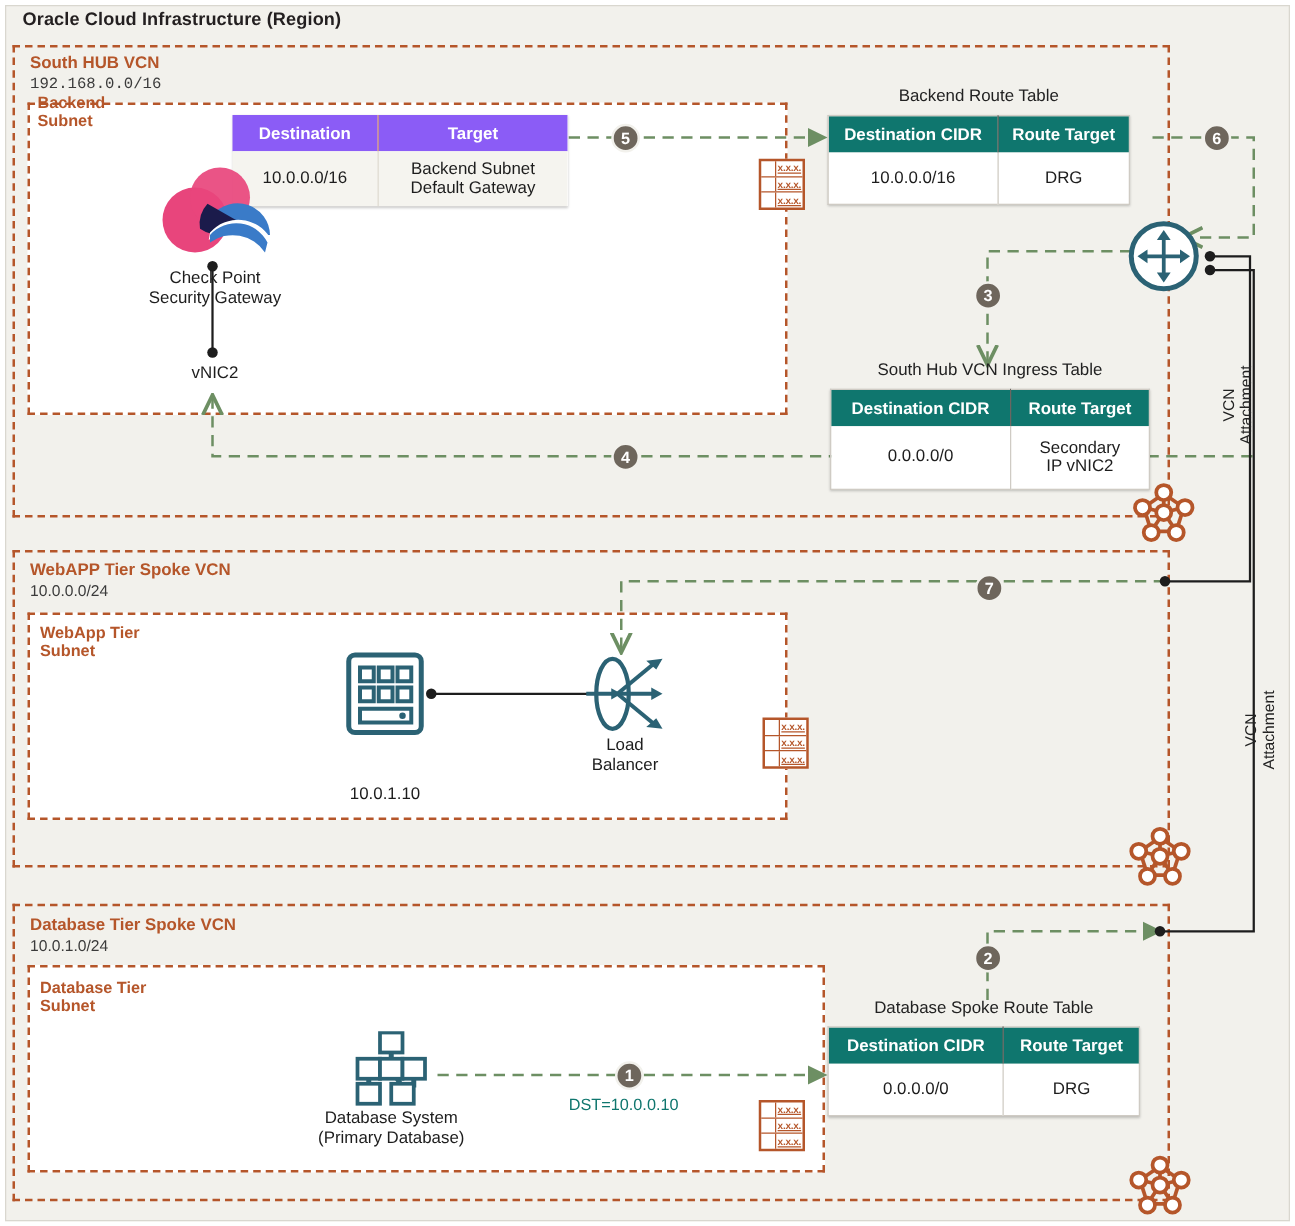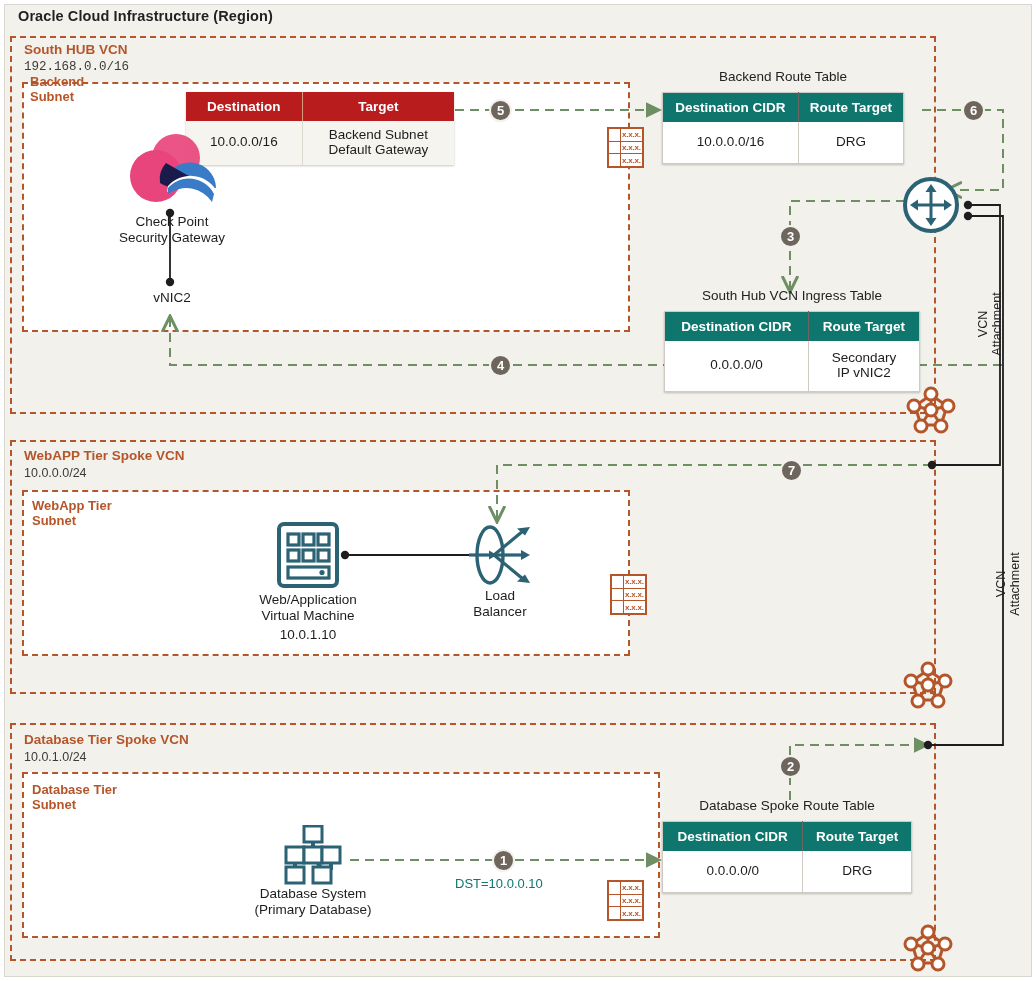--- a/index.html
+++ b/index.html
@@ -49,21 +49,21 @@
   .rt table{border-collapse:collapse;width:100%;
     box-shadow:0 1px 2px rgba(0,0,0,.22);}
   .rt th{
     color:#fff;font-size:13.5px;font-weight:bold;
     padding:7px 6px;text-align:center;white-space:nowrap;
   }
   .rt td{
     font-size:13.5px;color:#1d1d1d;text-align:center;
     padding:7px 6px;line-height:1.1;background:#fff;
   }
-  .rt.orange th{background:#b91c1c;border-right:1px solid #d79a7a;}
+  .rt.orange th{background:#8b5cf6;border-right:1px solid #d79a7a;}
   .rt.orange th:last-child{border-right:none;}
   .rt.orange td{background:#f5f4ef;border-right:1px solid #ddd9cf;}
   .rt.orange td:last-child{border-right:none;}
   .rt.dark th{background:#0f766e;border-right:1px solid #6b6661;}
   .rt.dark th:last-child{border-right:none;}
   .rt.dark td{border-right:1px solid #cfcbc4;}
   .rt.dark td:last-child{border-right:none;}
   .rt.dark table{border:1px solid #cfcbc4;}
 
   
@@ -94,21 +94,21 @@
 
   
   .mini{position:absolute;width:37px;height:41px;
         background:#fff;border:2px solid #b5562a;box-sizing:border-box;
         display:flex;flex-direction:column;}
   .mini .r{flex:1;display:flex;border-bottom:1px solid #b5562a;}
   .mini .r:last-child{border-bottom:none;}
   .mini .c1{width:11px;border-right:1px solid #b5562a;}
   .mini .c2{flex:1;color:#b5562a;font-size:8px;font-weight:bold;
             display:flex;align-items:center;justify-content:center;
-            letter-spacing:-.2px;}
+            letter-spacing:-.2px;text-decoration:underline;}
 </style>
 </head>
 <body>
 
 <div id="stage">
 
   <div class="region"></div>
   <div class="region-title">Oracle Cloud Infrastructure (Region)</div>
 
   <div class="vcn" style="left:10px;top:36px;width:926px;height:378px;"></div>
@@ -287,22 +287,20 @@
       <rect x="12" y="13" width="11" height="11"></rect>
       <rect x="27" y="13" width="11" height="11"></rect>
       <rect x="42" y="13" width="11" height="11"></rect>
       <rect x="12" y="29" width="11" height="11"></rect>
       <rect x="27" y="29" width="11" height="11"></rect>
       <rect x="42" y="29" width="11" height="11"></rect>
     </g>
     <rect x="12" y="46" width="41" height="11" fill="none" stroke="#2b6274" stroke-width="3.2"></rect>
     <circle cx="46" cy="51.5" r="2.6" fill="#2b6274"></circle>
   </svg>
-  <div class="iconlabel" style="left:228px;top:592px;width:160px;">Web/Application
-Virtual Machine</div>
   <div class="iconlabel" style="left:238px;top:627px;width:140px;">10.0.1.10</div>
 
   <svg style="position:absolute;left:464px;top:520px;" width="78" height="70" viewBox="0 0 78 70">
     <ellipse cx="26" cy="35" rx="13" ry="28" fill="none" stroke="#2b6274" stroke-width="3.4"></ellipse>
     <g stroke="#2b6274" stroke-width="3.2" fill="none" stroke-linecap="butt">
       <line x1="5" y1="35" x2="30" y2="35"></line>
       <line x1="30" y1="35" x2="60" y2="35"></line>
       <line x1="30" y1="35" x2="59" y2="11"></line>
       <line x1="30" y1="35" x2="59" y2="59"></line>
     </g>

